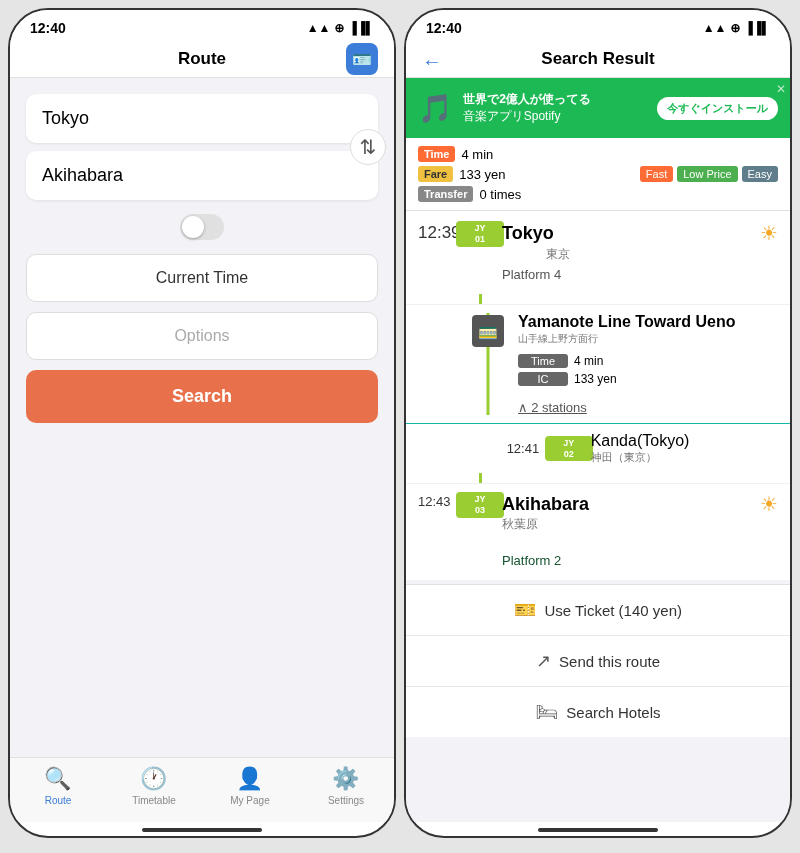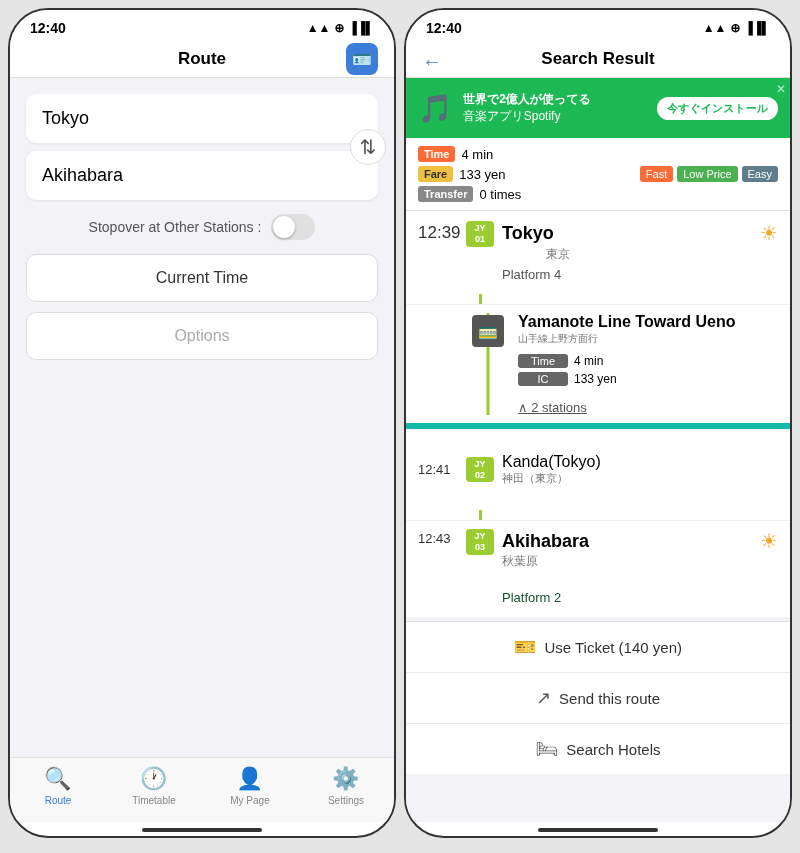--- a/index.html
+++ b/index.html
@@ -299,21 +299,21 @@
     }
     .jy-badge {
       background: #9acd32;
       color: #fff;
       border-radius: 4px;
       padding: 2px 4px;
       font-size: 9px;
       font-weight: 700;
       text-align: center;
       line-height: 1.2;
-      width: 28px;
+      width: 48px;
     }
     .station-info {
       flex: 1;
       padding-bottom: 12px;
     }
     .station-name {
       font-size: 18px;
       font-weight: 600;
     }
     .station-name-jp { font-size: 12px; color: #777; margin-top: 1px; margin-left: 44px; }
@@ -424,32 +424,34 @@
           <div style="height:8px;"></div>
           <div class="input-row">
             <input class="input-field" type="text" value="Akihabara" placeholder="Akihabara" style="">
           </div>
           <div class="swap-btn">
             <span>⇅</span>
           </div>
         </div>
 
         <div class="stopover-row">
-          <span>Stopover at Other Stations :</span>
           <div class="toggle"></div>
         </div>
 
         <div class="time-btn">
           <span>Current Time</span>
         </div>
 
         <div class="options-btn">
           <span>Options</span>
         </div>
 
+        <div class="search-btn">
+          <span>Search</span>
+        </div>
       </div>
     </div>
 
     <div class="tab-bar">
       <div class="tab-item active">
         <span class="tab-icon">🔍</span>
         <span>Route</span>
       </div>
       <div class="tab-item">
         <span class="tab-icon">🕐</span>
@@ -571,21 +573,21 @@
                 <span>133 yen</span>
               </div>
             </div>
             <div class="stations-link" style="margin-left:0;padding:6px 0 0;">
               <span>∧ 2 stations</span>
             </div>
           </div>
         </div>
       </div>
 
-      <div style="background:#fff;display:flex;align-items:center;padding:24px 12px;border-top:6px solid #14b8a6;">
+      <div style="background:#fff;display:flex;align-items:center;padding:8px 12px;border-top:1px solid #14b8a6;justify-content:center;">
         <span style="font-size:13px;color:#333;width:40px;">12:41</span>
         <div style="display:flex;flex-direction:column;align-items:center;margin:0 8px;width:28px;">
           <div class="jy-badge" style="background:#9acd32;">
             <div>JY</div>
             <div>02</div>
           </div>
         </div>
         <div>
           <div style="font-size:16px;font-weight:500;">Kanda(Tokyo)</div>
           <div style="font-size:11px;color:#777;">神田（東京）</div>

